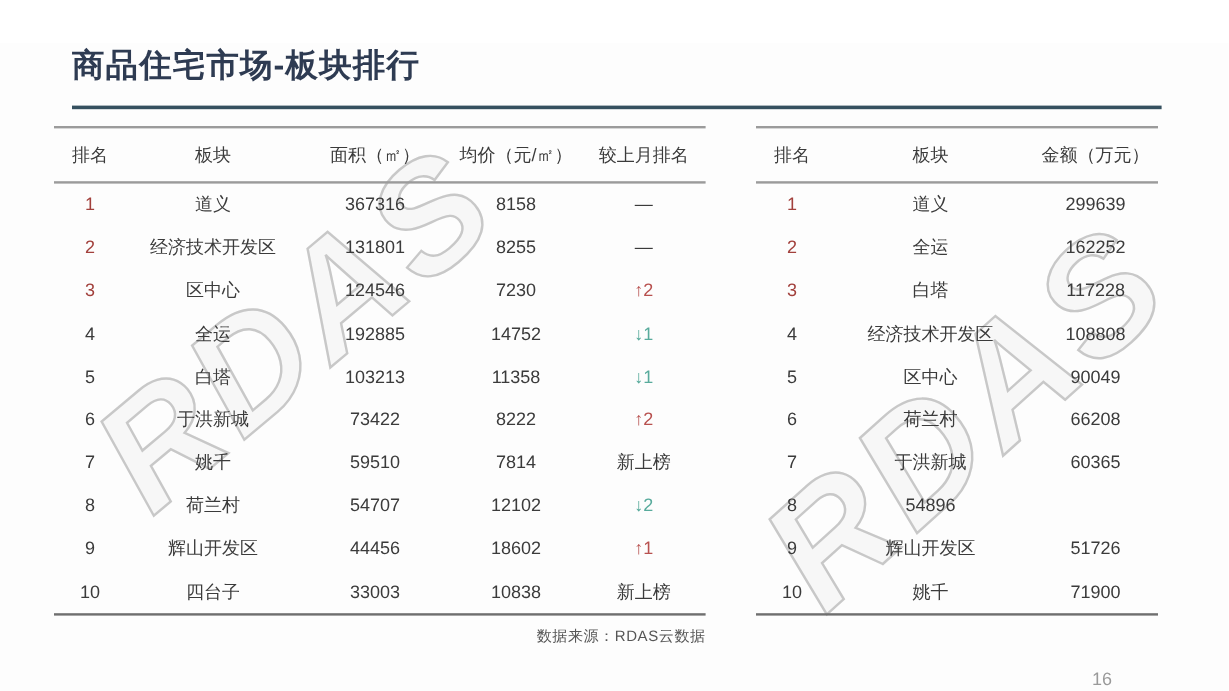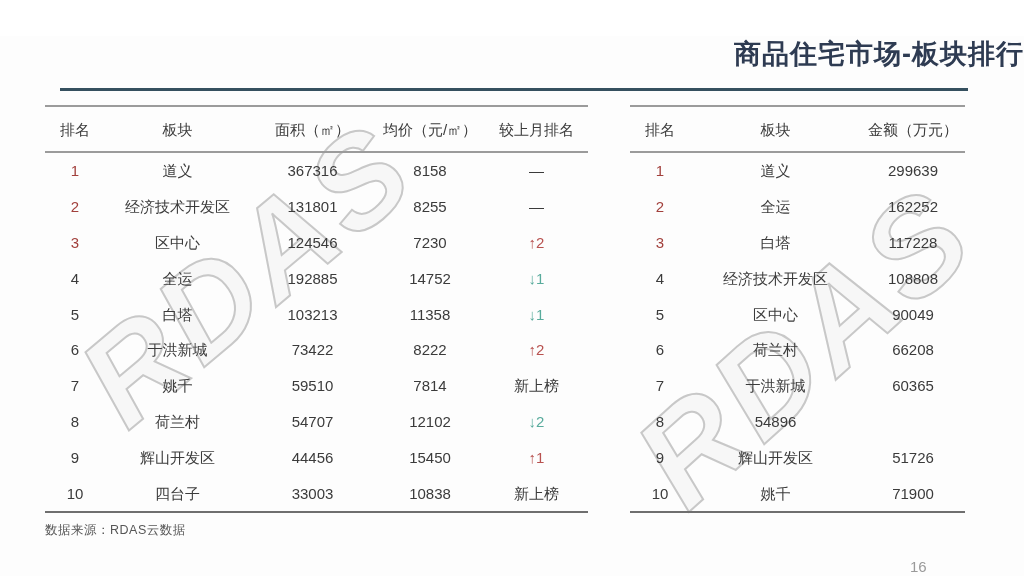--- a/index.html
+++ b/index.html
@@ -13,21 +13,20 @@
   .slide { position:relative; width:1024px; height:576px; background:#fdfdfd; }
 
   
   .page-title {
     margin:36px 0 16px 60px;
     font-size:27px;
     font-weight:bold;
     color:#2e3b52;
     letter-spacing:1px;
     line-height:36px;
-    text-align:right;
   }
   .title-rule {
     margin:8px 0 0 60px;
     width:908px; height:3px;
     background:#35505f;
   }
 
   
   .main { display:flex; margin:14px 0 0 45px; gap:42px; }
   .panel { position:relative; }
@@ -59,20 +58,21 @@
 
   .cell, .hcell { text-align:center; font-size:15px; line-height:1; color:#3b3b3b; }
   .rank-top { color:#a2403c; }
   .chg-up   { color:#b8514f; }
   .chg-down { color:#58ab9c; }
   .chg-none, .chg-new { color:#3b3b3b; }
 
   .source-note {
     position:relative; z-index:1;
     margin-top:9px;
+    text-align:right;
     font-size:12.5px;
     color:#565656;
     letter-spacing:0.5px;
   }
 
   .page-number {
     position:absolute;
     left:910px; top:522px;
     font-size:15px;
     color:#9a9a9a;
@@ -166,21 +166,21 @@
             <div class="cell cell-rank">8</div>
             <div class="cell cell-plate">荷兰村</div>
             <div class="cell cell-area">54707</div>
             <div class="cell cell-price">12102</div>
             <div class="cell cell-change chg-down">↓2</div>
           </div>
           <div class="trow cols5">
             <div class="cell cell-rank">9</div>
             <div class="cell cell-plate">辉山开发区</div>
             <div class="cell cell-area">44456</div>
-            <div class="cell cell-price">15450</div>
+            <div class="cell cell-price">18602</div>
             <div class="cell cell-change chg-up">↑1</div>
           </div>
           <div class="trow cols5">
             <div class="cell cell-rank">10</div>
             <div class="cell cell-plate">四台子</div>
             <div class="cell cell-area">33003</div>
             <div class="cell cell-price">10838</div>
             <div class="cell cell-change chg-new">新上榜</div>
           </div>
         </div>

